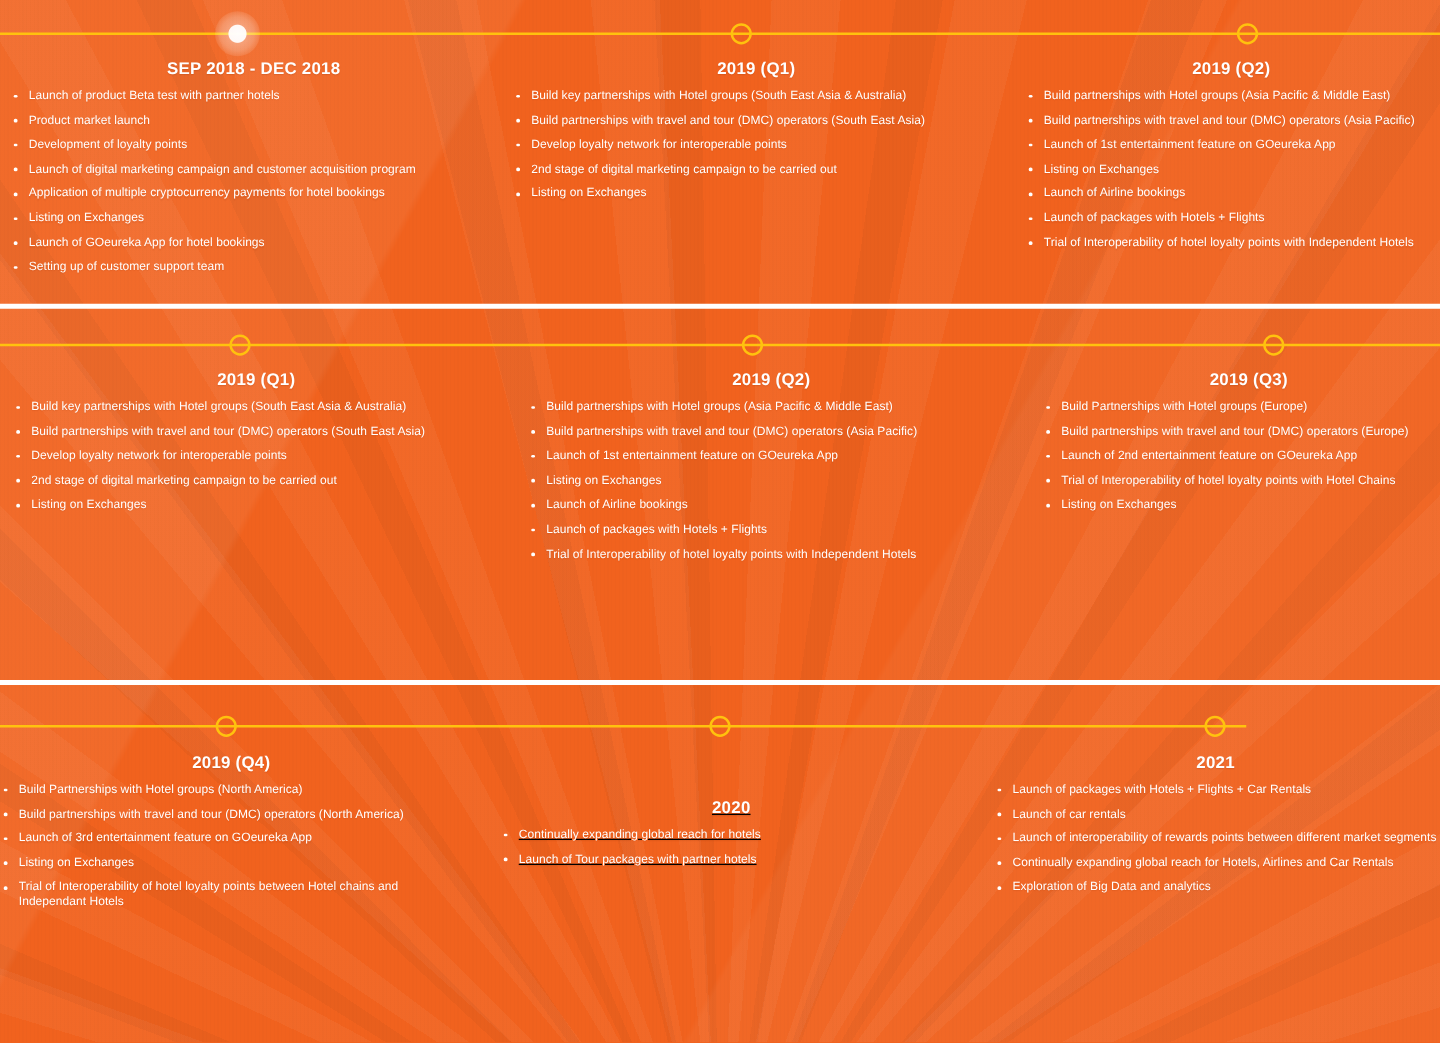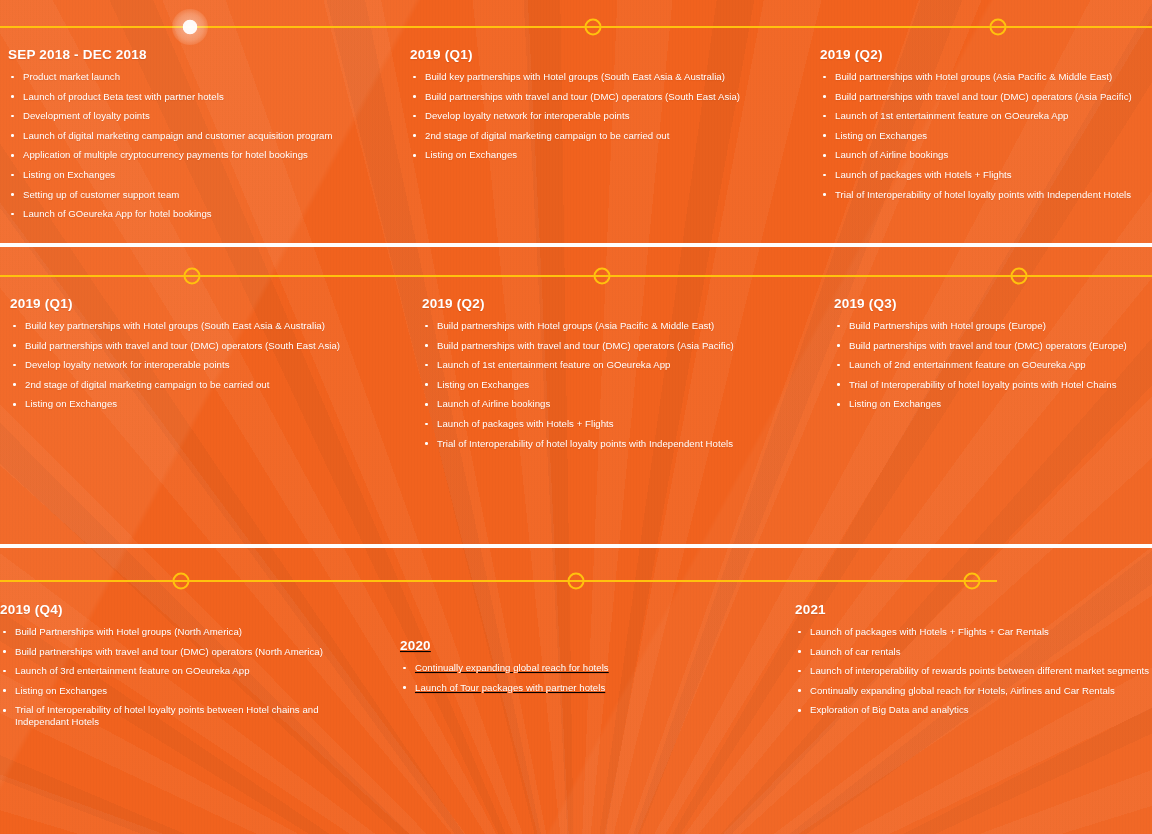--- a/index.html
+++ b/index.html
@@ -93,21 +93,21 @@
 
   
   .col {
     position: absolute;
     z-index: 6;
   }
   .col-title {
     color: #ffffff;
     font-size: 13.5px;
     font-weight: bold;
-    text-align: left;
+    text-align: center;
     letter-spacing: 0.2px;
     margin: 0 0 9px 0;
     text-shadow: 0 1px 1px rgba(120,40,0,0.18);
   }
   ul.bullets {
     list-style: none;
     margin: 0; padding: 0;
   }
   ul.bullets li {
     position: relative;
@@ -169,28 +169,28 @@
 <div class="marker" style="left:576px; top:581px;">
   <div class="ring"></div>
 </div>
 <div class="marker" style="left:972px; top:581px;">
   <div class="ring"></div>
 </div>
 
 <div class="col" style="left:8px; top:47px; width:390px;">
   <div class="col-title">SEP 2018 - DEC 2018</div>
   <ul class="bullets">
+      <li>Launch of product Beta test with partner hotels</li>
       <li>Product market launch</li>
-      <li>Launch of product Beta test with partner hotels</li>
       <li>Development of loyalty points</li>
       <li>Launch of digital marketing campaign and customer acquisition program</li>
       <li>Application of multiple cryptocurrency payments for hotel bookings</li>
       <li>Listing on Exchanges</li>
+      <li>Launch of GOeureka App for hotel bookings</li>
       <li>Setting up of customer support team</li>
-      <li>Launch of GOeureka App for hotel bookings</li>
     </ul>
 </div>
 <div class="col" style="left:410px; top:47px; width:390px;">
   <div class="col-title">2019 (Q1)</div>
   <ul class="bullets">
       <li>Build key partnerships with Hotel groups (South East Asia &amp; Australia)</li>
       <li>Build partnerships with travel and tour (DMC) operators (South East Asia)</li>
       <li>Develop loyalty network for interoperable points</li>
       <li>2nd stage of digital marketing campaign to be carried out</li>
       <li>Listing on Exchanges</li>

